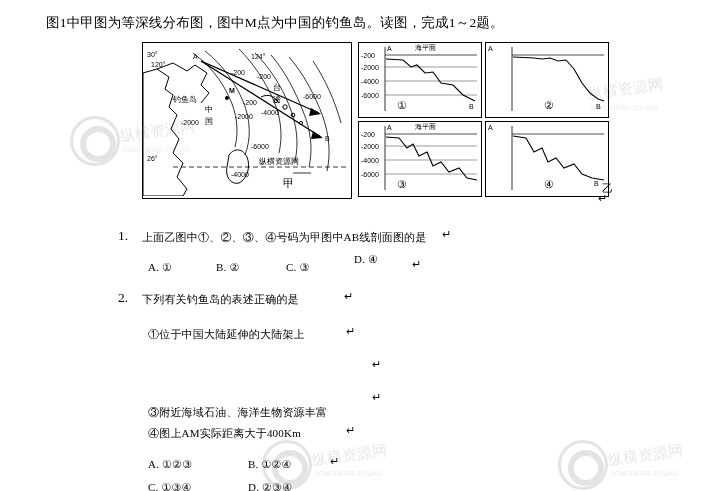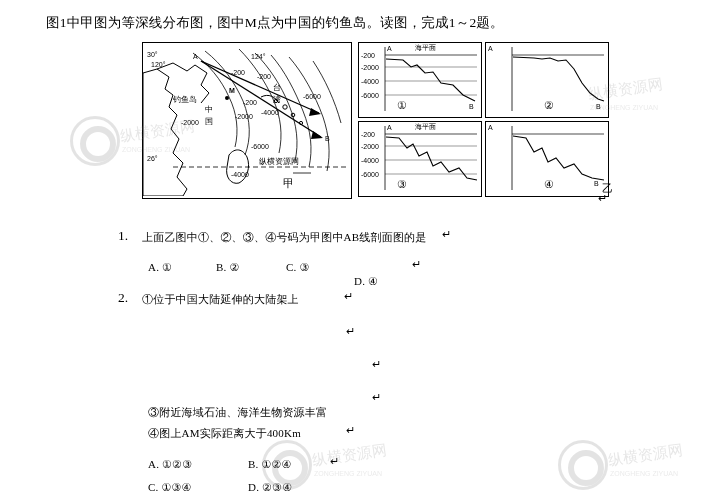--- a/index.html
+++ b/index.html
@@ -260,27 +260,28 @@
 
   <div class="arrow-ret" style="left:598px; top:192px;">↵</div>
 
   <div class="q-num" style="left:118px; top:228px;">1.</div>
   <div class="q" style="left:142px; top:228px;">上面乙图中①、②、③、④号码为甲图中AB线剖面图的是</div>
   <div class="arrow-ret" style="left:442px; top:228px;">↵</div>
 
   <div class="q" style="left:148px; top:258px;">A.  ①</div>
   <div class="q" style="left:216px; top:258px;">B.  ②</div>
   <div class="q" style="left:286px; top:258px;">C.  ③</div>
-  <div class="q" style="left:354px; top:272px;">D.  ④</div>
+  <div class="q" style="left:354px; top:250px;">D.  ④</div>
   <div class="arrow-ret" style="left:412px; top:258px;">↵</div>
 
   <div class="q-num" style="left:118px; top:290px;">2.</div>
-  <div class="q" style="left:142px; top:290px;">①位于中国大陆延伸的大陆架上</div>
+  <div class="q" style="left:142px; top:290px;">下列有关钓鱼岛的表述正确的是</div>
   <div class="arrow-ret" style="left:344px; top:290px;">↵</div>
 
+  <div class="q" style="left:148px; top:325px;">①位于中国大陆延伸的大陆架上</div>
   <div class="arrow-ret" style="left:346px; top:325px;">↵</div>
 
   <div class="arrow-ret" style="left:372px; top:358px;">↵</div>
 
   <div class="q" style="left:148px; top:391px;margin-top:12px;">③附近海域石油、海洋生物资源丰富</div>
   <div class="arrow-ret" style="left:372px; top:391px;">↵</div>
 
   <div class="q" style="left:148px; top:424px;text-align:right;">④图上AM实际距离大于400Km</div>
   <div class="arrow-ret" style="left:346px; top:424px;">↵</div>
 

